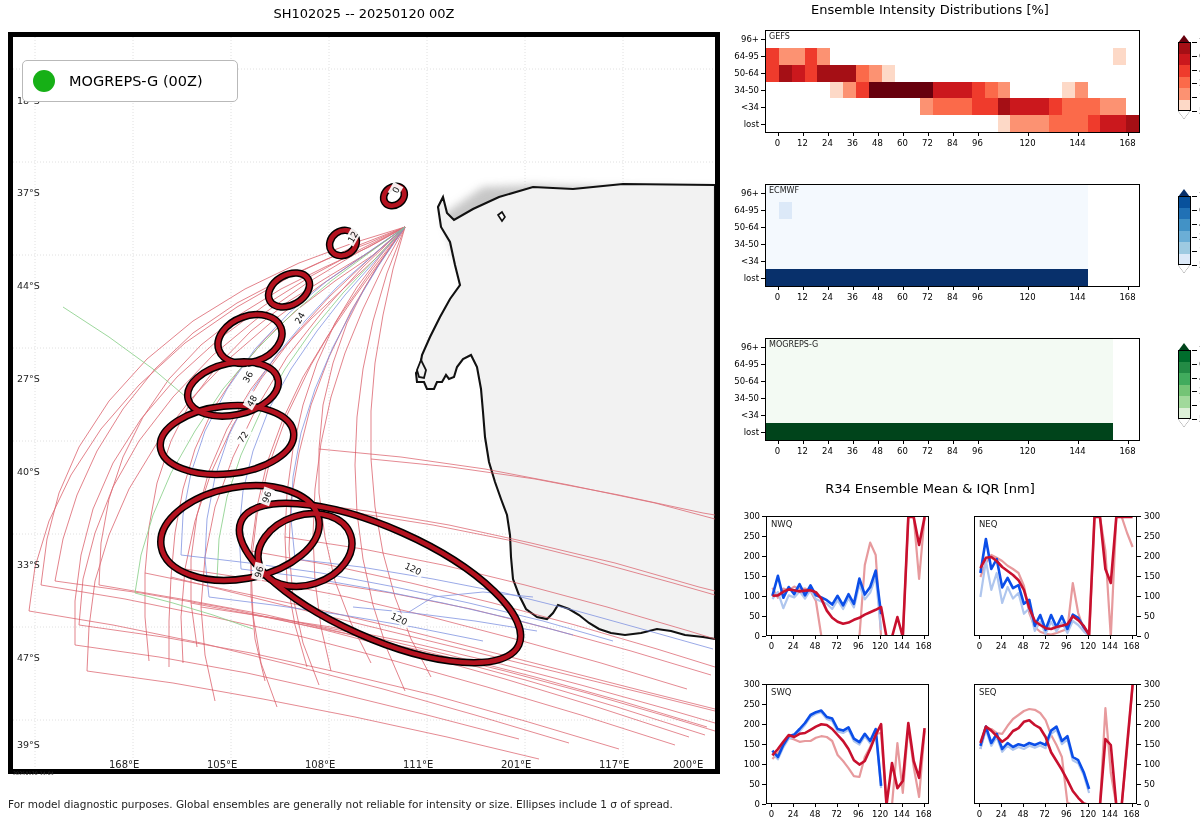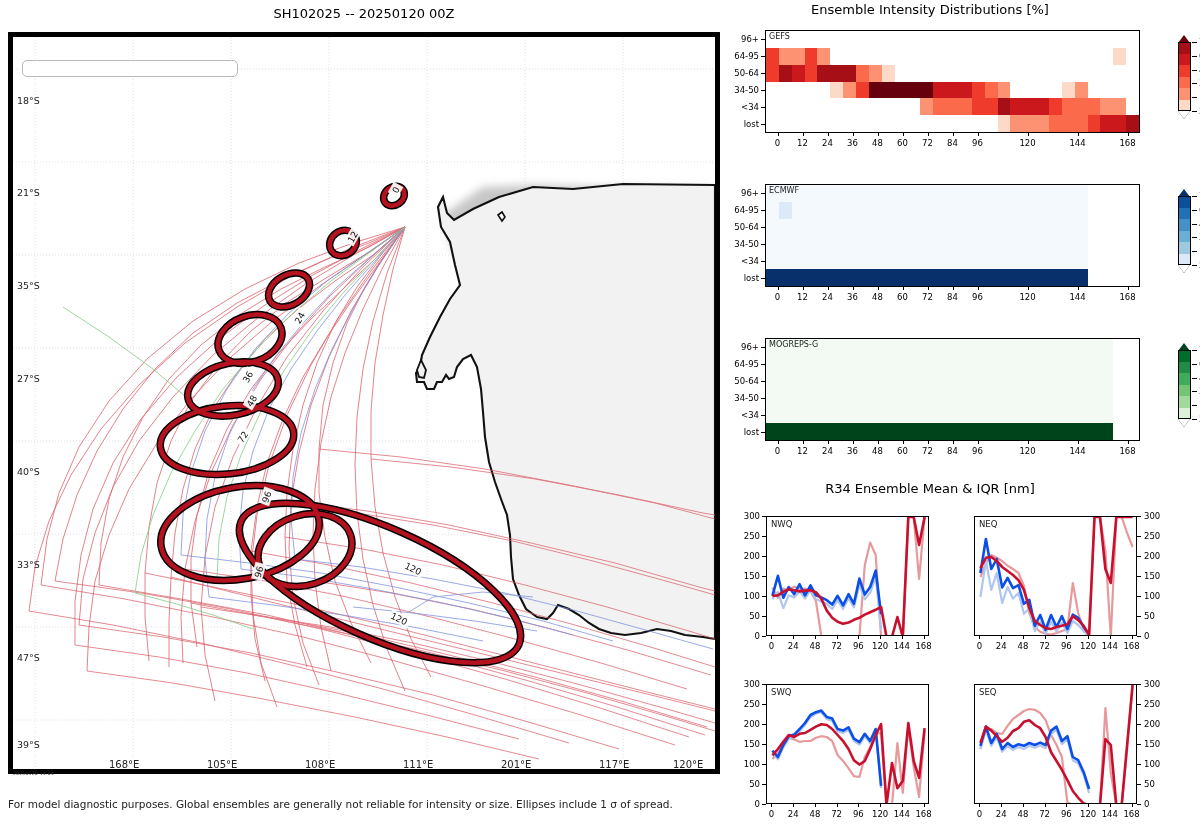--- a/index.html
+++ b/index.html
@@ -244,39 +244,43 @@
           <text x="0" y="3" text-anchor="middle" fill="#111">120</text>
         </g>
         <g transform="translate(386,582) rotate(26)">
           <rect x="-10" y="-6" width="21" height="11" fill="#fff" opacity="0.92"></rect>
           <text x="0" y="3" text-anchor="middle" fill="#111">120</text>
         </g>
       </g>
     </svg>
 
     <div class="abs lat-lab" style="left:4px;top:58px">18°S</div>
-    <div class="abs lat-lab" style="left:4px;top:150px">21°S</div>
-    <div class="abs lat-lab" style="left:4px;top:243px">35°S</div>
+    <div class="abs lat-lab" style="left:4px;top:150px">37°S</div>
+    <div class="abs lat-lab" style="left:4px;top:243px">44°S</div>
     <div class="abs lat-lab" style="left:4px;top:336px">27°S</div>
     <div class="abs lat-lab" style="left:4px;top:429px">40°S</div>
     <div class="abs lat-lab" style="left:4px;top:522px">33°S</div>
     <div class="abs lat-lab" style="left:4px;top:615px">47°S</div>
     <div class="abs lat-lab" style="left:4px;top:702px">39°S</div>
 
     <div class="abs lon-lab" style="left:96px;top:722px">168°E</div>
     <div class="abs lon-lab" style="left:194px;top:722px">105°E</div>
     <div class="abs lon-lab" style="left:292px;top:722px">108°E</div>
     <div class="abs lon-lab" style="left:390px;top:722px">111°E</div>
     <div class="abs lon-lab" style="left:488px;top:722px">201°E</div>
     <div class="abs lon-lab" style="left:586px;top:722px">117°E</div>
-    <div class="abs lon-lab" style="left:660px;top:722px">120°E</div>
+    <div class="abs lon-lab" style="left:660px;top:722px">200°E</div>
   </div>
 </div>
 
 <div class="abs" id="map-legend">
+  <div class="row">
+    <span class="dot" style="background:#16B016"></span>
+    <span class="lbl">MOGREPS-G (00Z)</span>
+  </div>
 </div>
 
 <div class="abs" id="map-stamp">20250120 14:04</div>
 <div class="abs" id="footnote">For model diagnostic purposes. Global ensembles are generally not reliable for intensity or size. Ellipses include 1 σ of spread.</div>
 
 <div class="abs" id="intensity-title">Ensemble Intensity Distributions [%]</div>
 
 <div class="hm-wrap" id="hm-gefs" style="left:730px;top:28px;width:460px;height:130px;">
     <div class="hm-plot" style="left: 35px; top: 2px; width: 375px; height: 103px;">
       <div class="hm-grid" style="grid-template-columns: repeat(29, 1fr); grid-template-rows: repeat(6, 1fr);">

